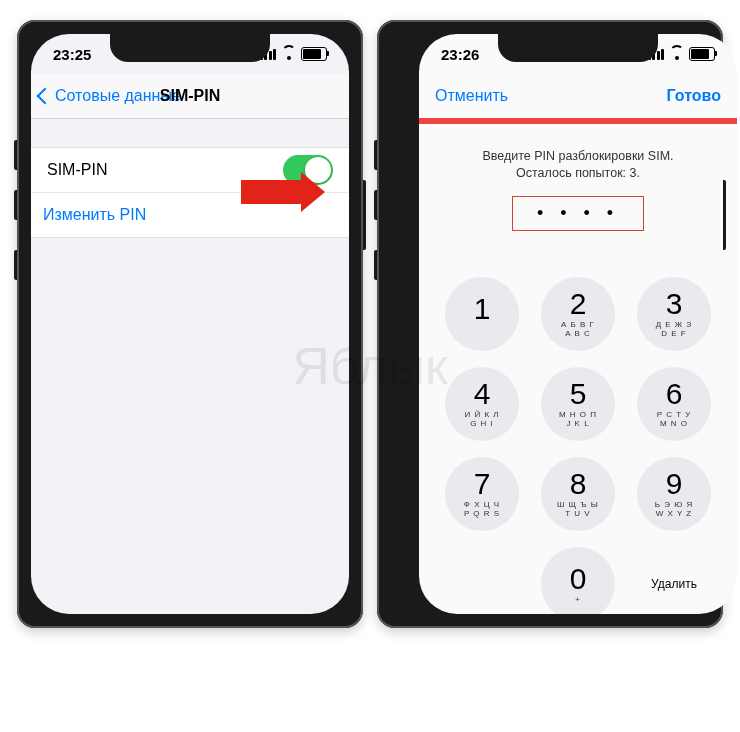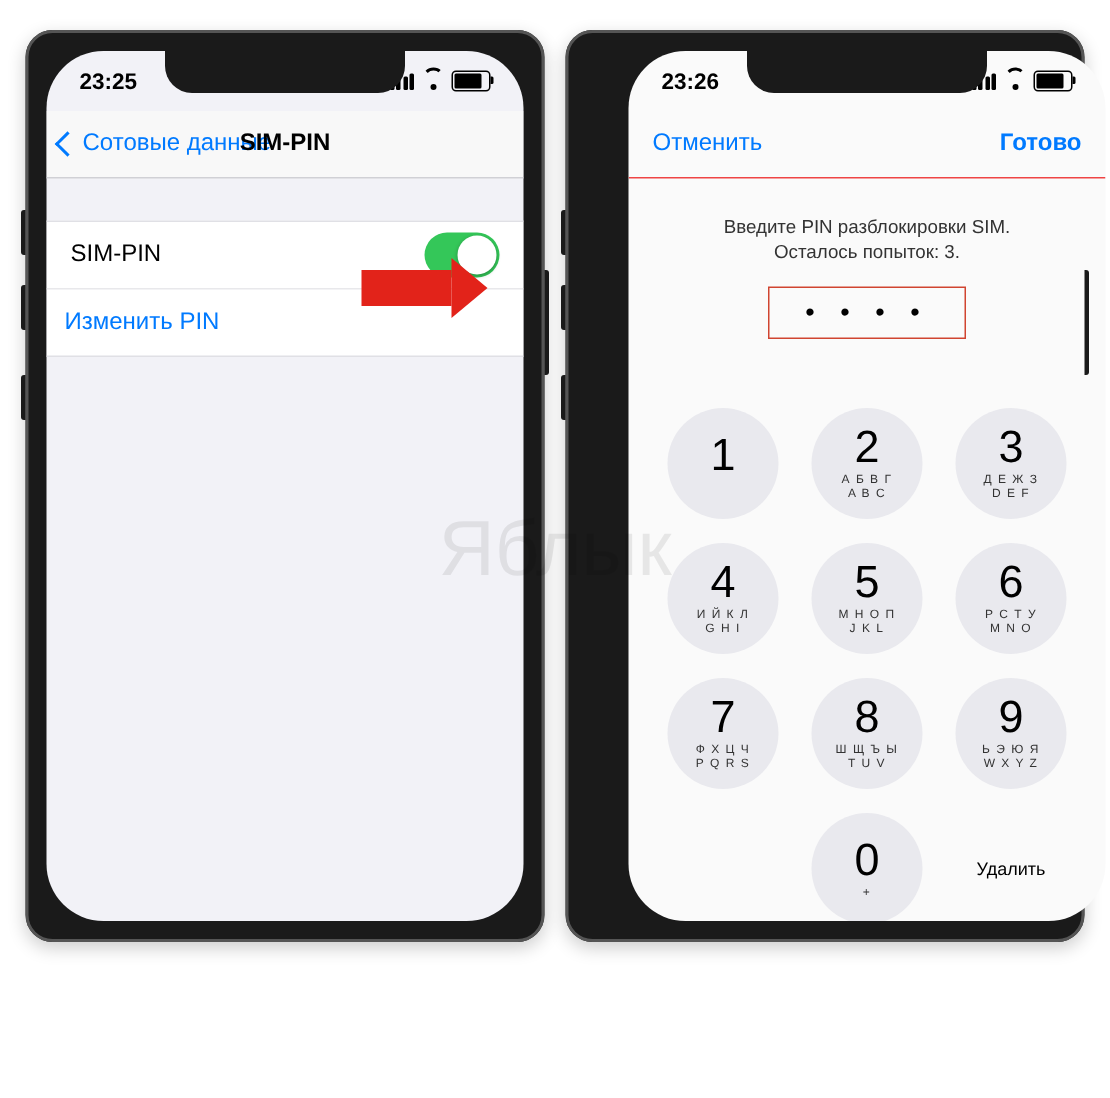--- a/index.html
+++ b/index.html
@@ -172,21 +172,21 @@
 
   
   .pin-top {
     height: 44px;
     display: flex;
     align-items: center;
     justify-content: space-between;
     padding: 0 16px;
     color: #007aff;
     font-size: 16px;
-    border-bottom: 1px solid #ef4444;
+    border-bottom: 6px solid #ef4444;
   }
   .pin-done { font-weight: 600; text-align: right; }
   .pin-body { padding: 24px 20px 0; text-align: center; }
   .pin-msg {
     font-size: 12.5px;
     color: #333;
     line-height: 1.35;
     margin: 0 auto 14px;
     max-width: 240px;
   }

